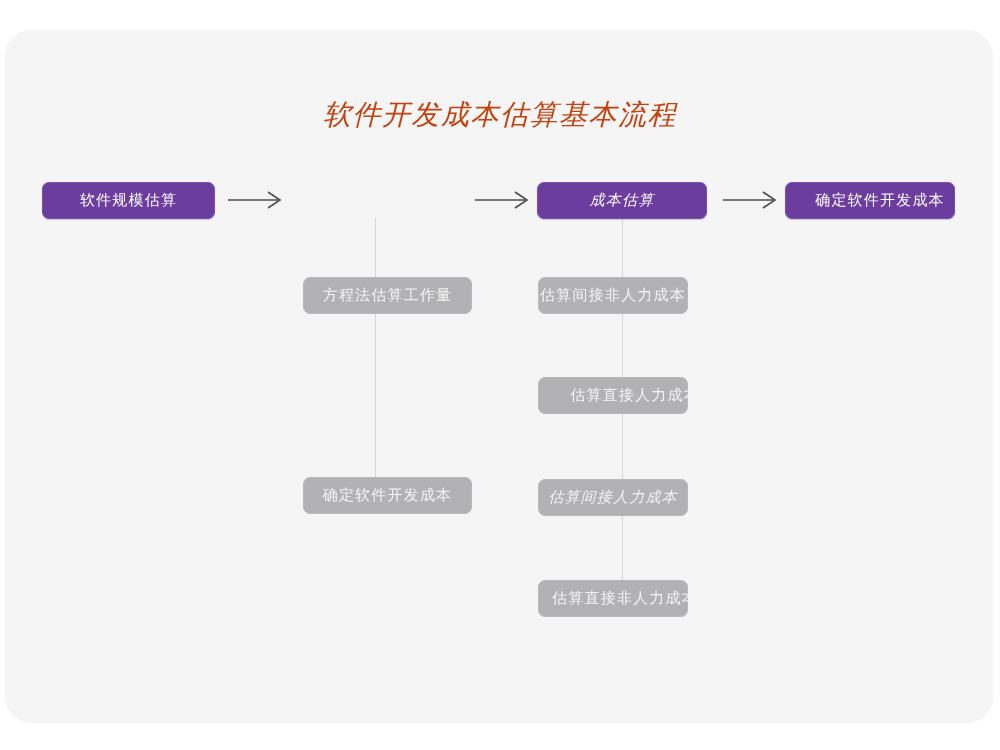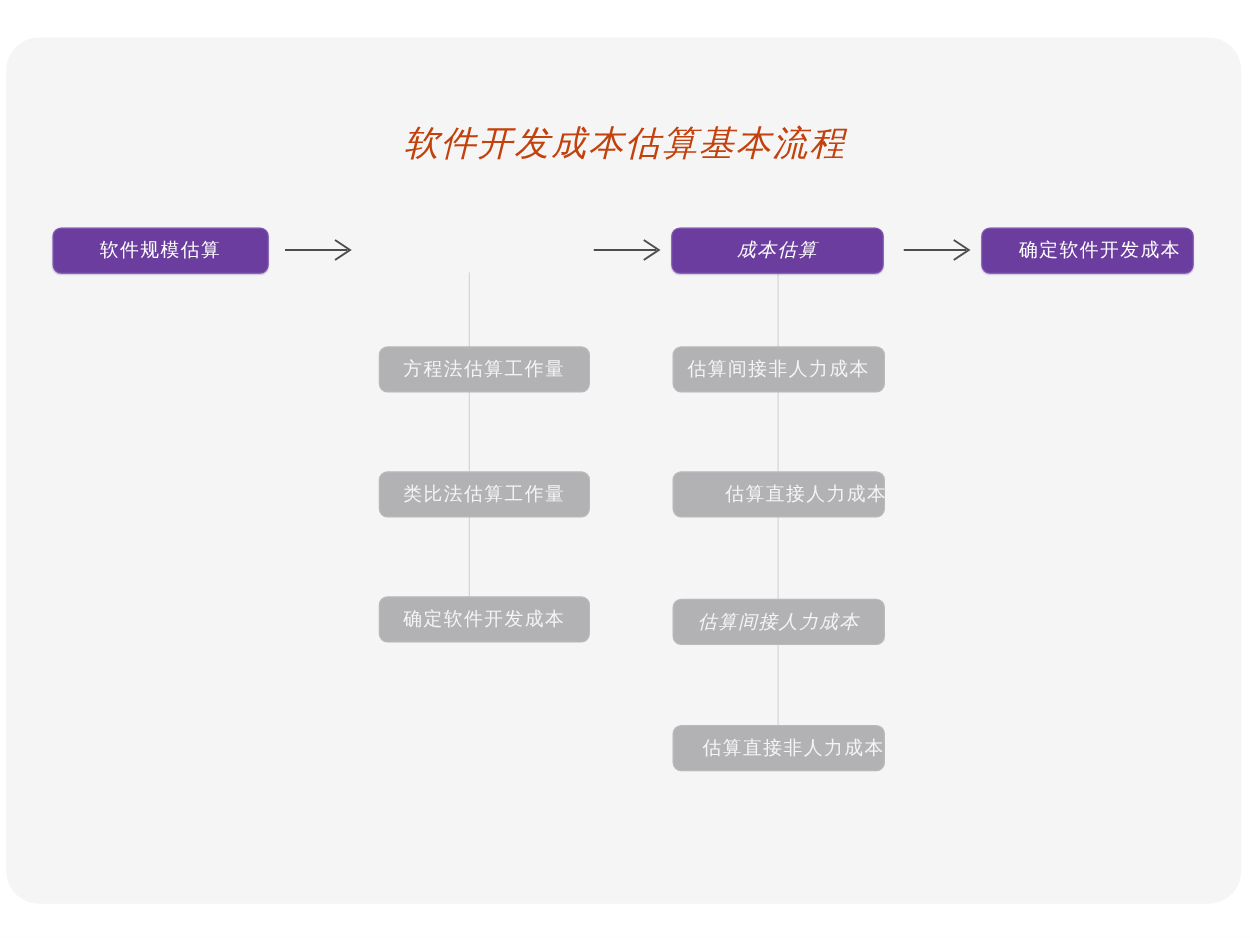--- a/index.html
+++ b/index.html
@@ -94,21 +94,21 @@
   #node-cost      { left: 537px; top: 182px; width: 170px; font-style: italic; }
   #node-final     { left: 785px; top: 182px; width: 170px; padding-left: 20px; }
 
   
   #arrow-1 { left: 226px; top: 188px; }
   #arrow-2 { left: 473px; top: 188px; }
   #arrow-3 { left: 721px; top: 188px; }
 
   
   .col-left  { left: 303px; width: 169px; }
-  .col-right { left: 538px; width: 170px; }
+  .col-right { left: 538px; width: 150px; }
 
   #sub-l-1 { top: 277px; }
   #sub-l-2 { top: 377px; }
   #sub-l-3 { top: 477px; }
 
   #sub-r-1 { top: 277px; }
   #sub-r-2 { top: 377px; padding-left: 44px; }
   #sub-r-3 { top: 479px; font-style: italic; }
   #sub-r-4 { top: 580px; padding-left: 24px; }
 
@@ -145,21 +145,20 @@
       <line x1="2" y1="12" x2="52" y2="12" stroke="#4d4d4d" stroke-width="1.6"></line>
       <polyline points="42,4 54,12 42,20" fill="none" stroke="#4d4d4d" stroke-width="1.6"></polyline>
     </svg>
   </div>
 
   <div class="node node-primary" id="node-scale">软件规模估算</div>
   <div class="node node-primary" id="node-cost">成本估算</div>
   <div class="node node-primary" id="node-final">确定软件开发成本</div>
 
   <div class="node node-sub col-left" id="sub-l-1">方程法估算工作量</div>
-  <div class="node node-sub col-left" id="sub-l-2">类比法估算工作量</div>
   <div class="node node-sub col-left" id="sub-l-3">确定软件开发成本</div>
 
   <div class="node node-sub col-right" id="sub-r-1">估算间接非人力成本</div>
   <div class="node node-sub col-right" id="sub-r-2">估算直接人力成本</div>
   <div class="node node-sub col-right" id="sub-r-3">估算间接人力成本</div>
   <div class="node node-sub col-right" id="sub-r-4">估算直接非人力成本</div>
 
 </div>
 
 </body></html>

